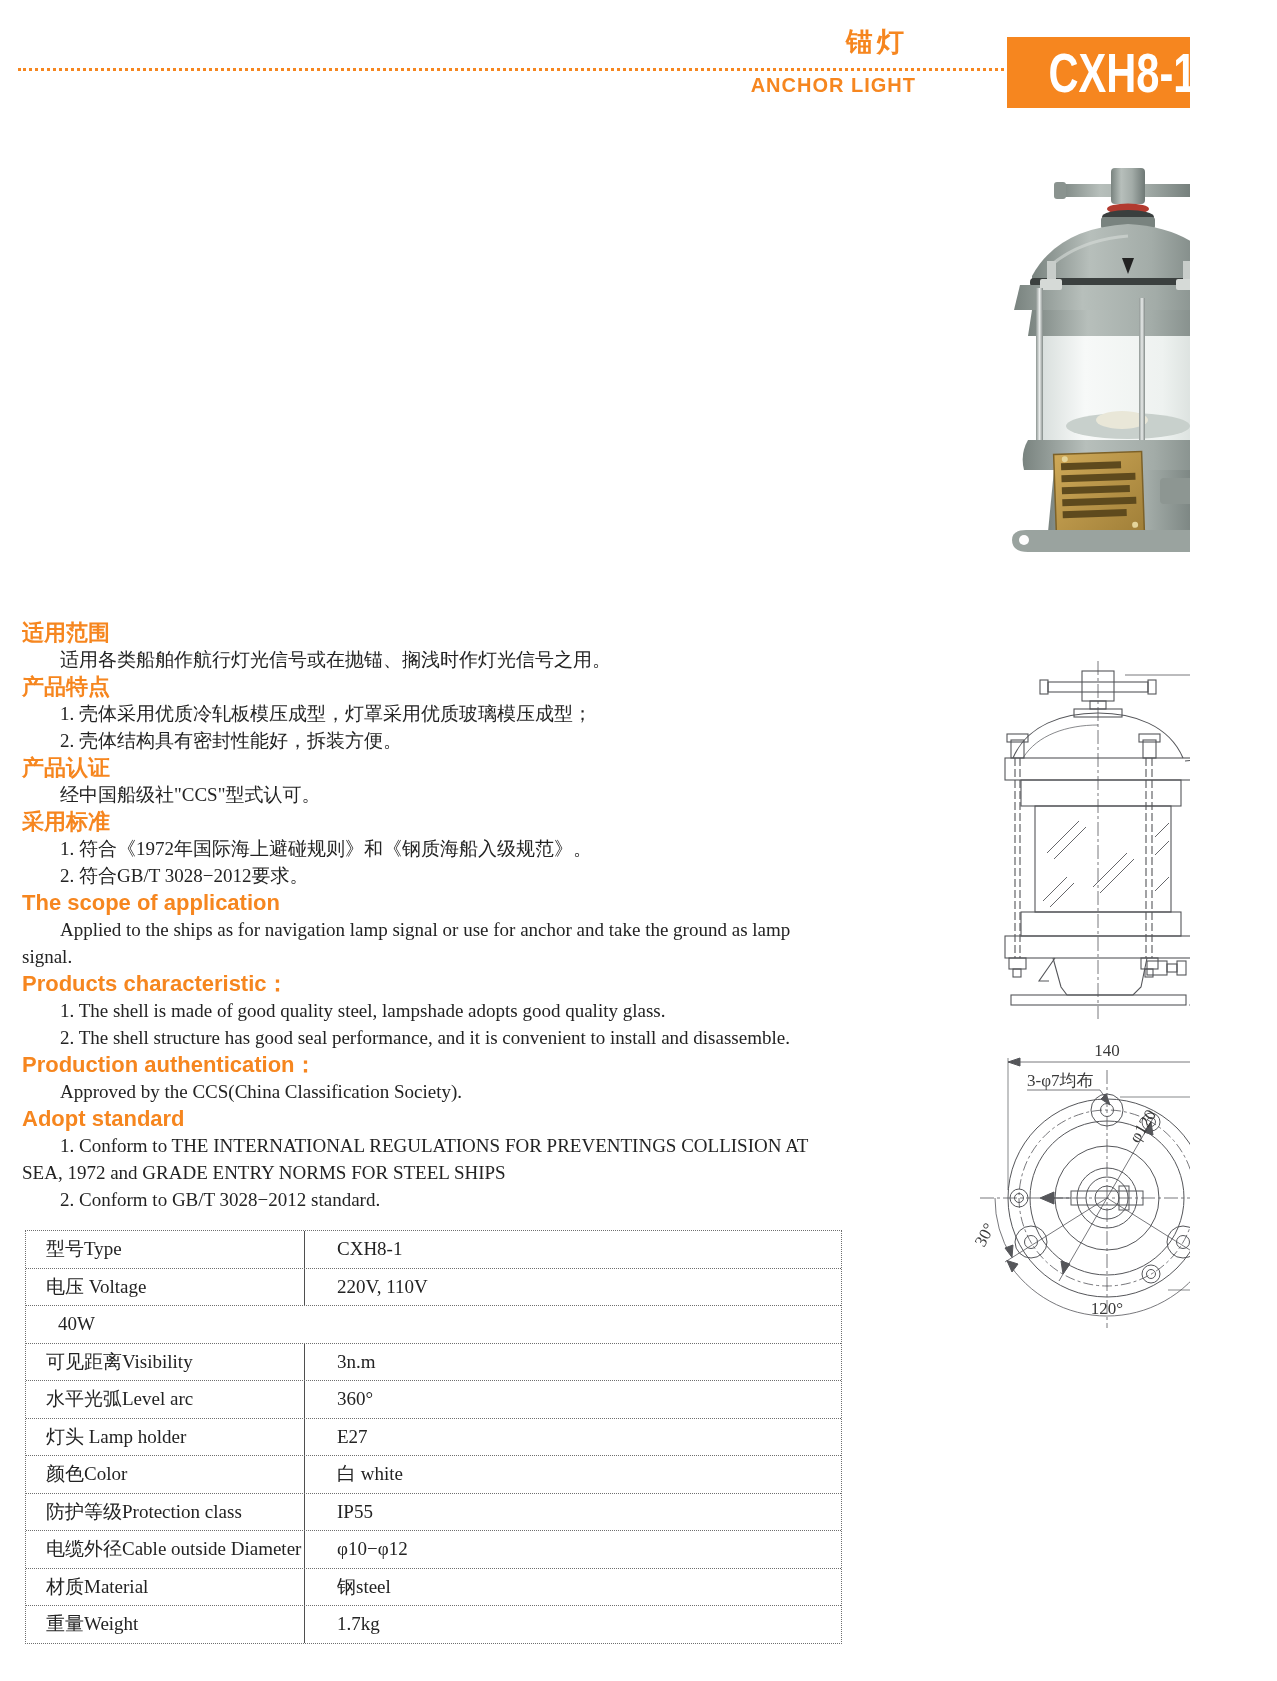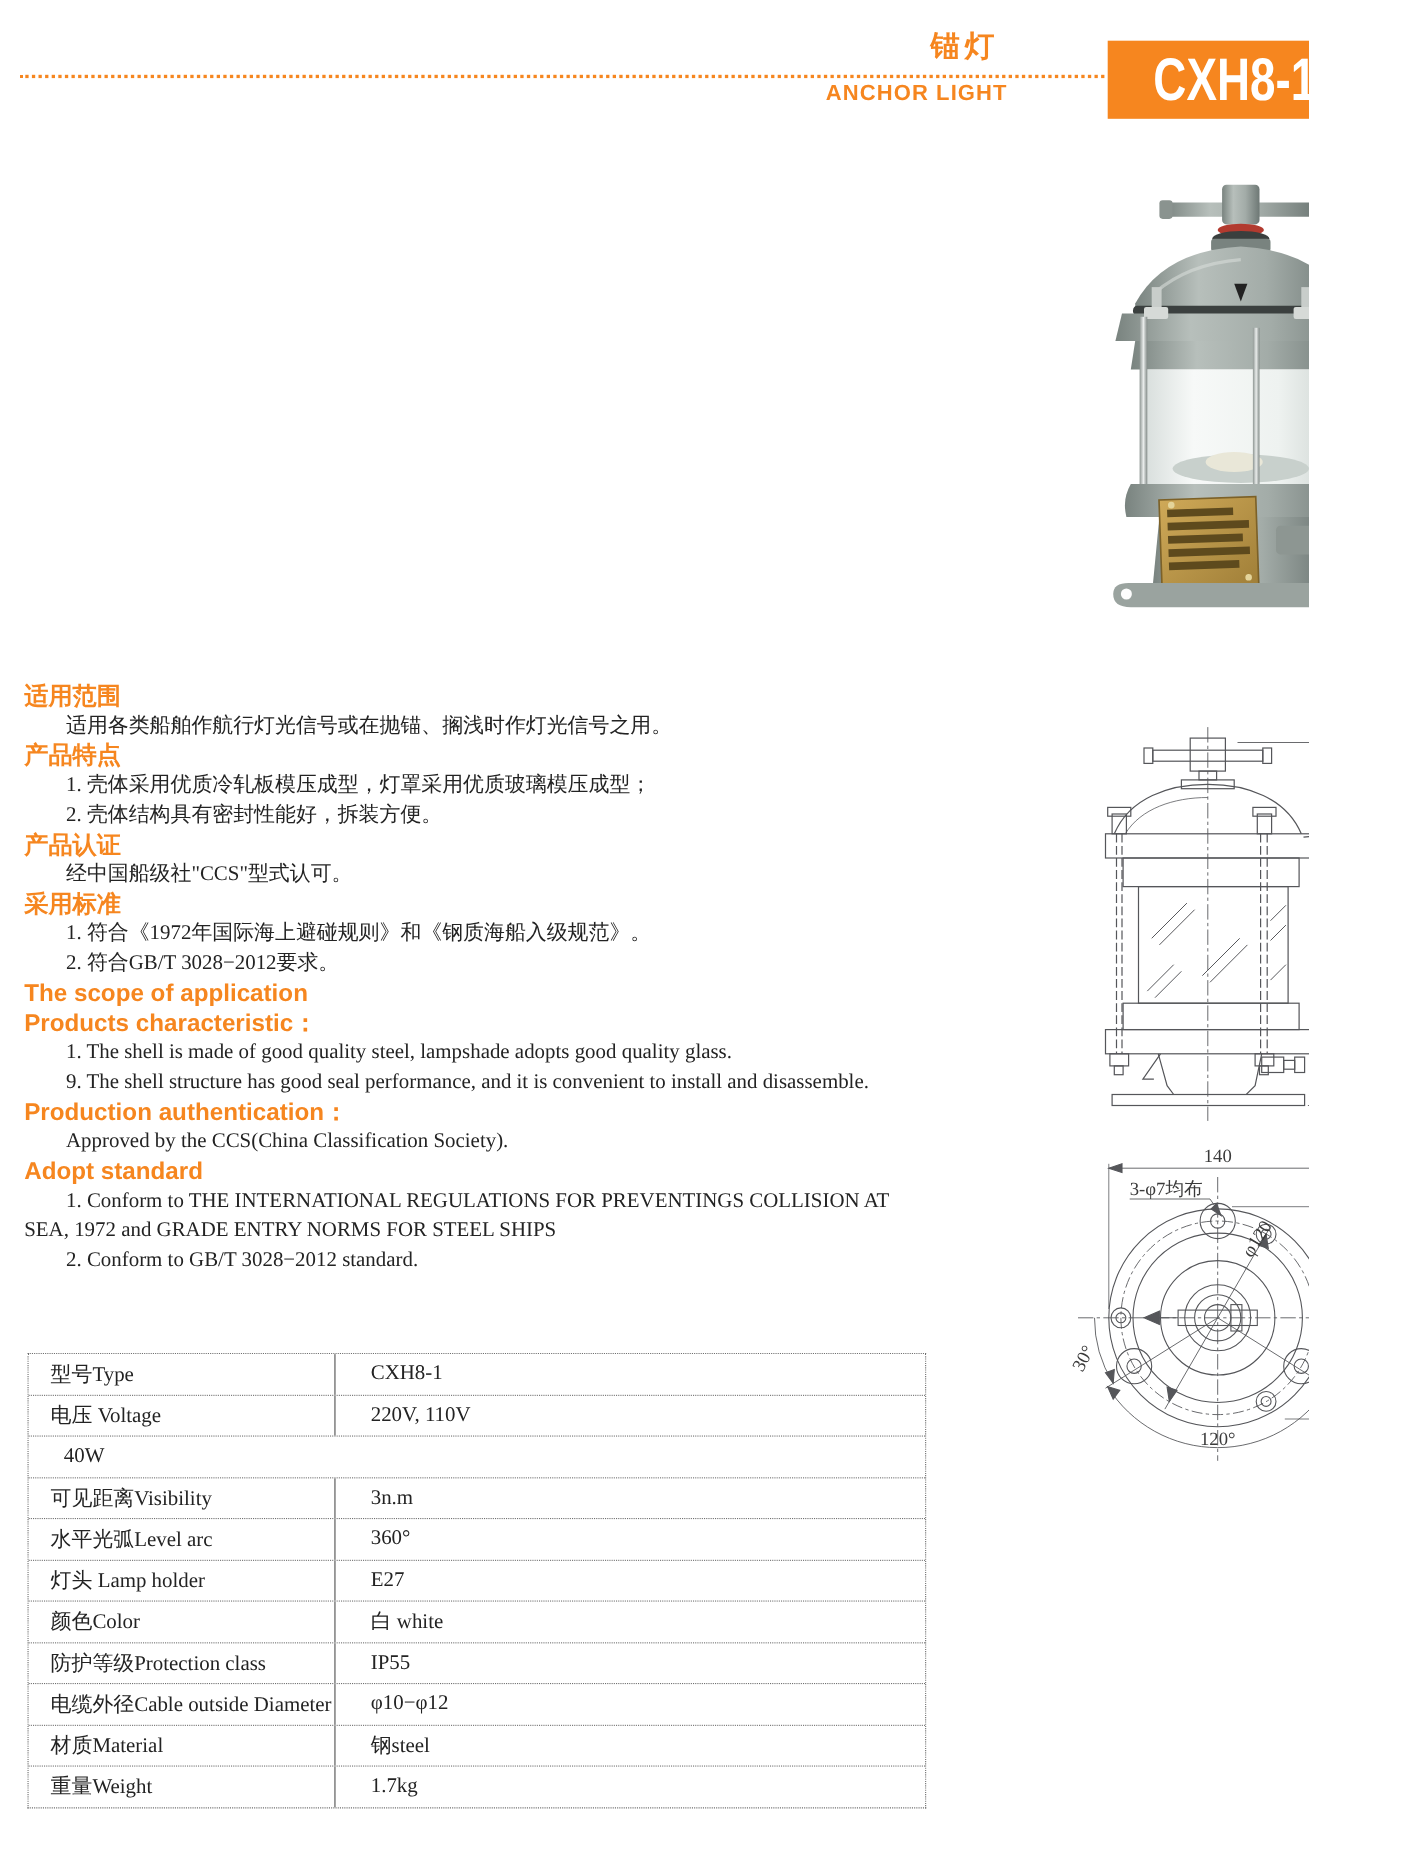--- a/index.html
+++ b/index.html
@@ -296,23 +296,24 @@
     <p>适用各类船舶作航行灯光信号或在抛锚、搁浅时作灯光信号之用。</p>
     <h3 class="h">产品特点</h3>
     <p>1. 壳体采用优质冷轧板模压成型，灯罩采用优质玻璃模压成型；</p>
     <p>2. 壳体结构具有密封性能好，拆装方便。</p>
     <h3 class="h">产品认证</h3>
     <p>经中国船级社"CCS"型式认可。</p>
     <h3 class="h">采用标准</h3>
     <p>1. 符合《1972年国际海上避碰规则》和《钢质海船入级规范》。</p>
     <p>2. 符合GB/T 3028−2012要求。</p>
     <h3 class="h">The scope of application</h3>
+    <p>Applied to the ships as for navigation lamp signal or use for anchor and take the ground as lamp signal.</p>
     <h3 class="h">Products characteristic：</h3>
     <p>1. The shell is made of good quality steel, lampshade adopts good quality glass.</p>
-    <p>9. The shell structure has good seal performance, and it is convenient to install and disassemble.</p>
+    <p>2. The shell structure has good seal performance, and it is convenient to install and disassemble.</p>
     <h3 class="h">Production authentication：</h3>
     <p>Approved by the CCS(China Classification Society).</p>
     <h3 class="h">Adopt standard</h3>
     <p>1. Conform to THE INTERNATIONAL REGULATIONS FOR PREVENTINGS COLLISION AT SEA, 1972 and GRADE ENTRY NORMS FOR STEEL SHIPS</p>
     <p>2. Conform to GB/T 3028−2012 standard.</p>
   </section>
 
   <div class="spec-table">
     <div class="spec-row">
       <div class="spec-label">型号Type</div>

